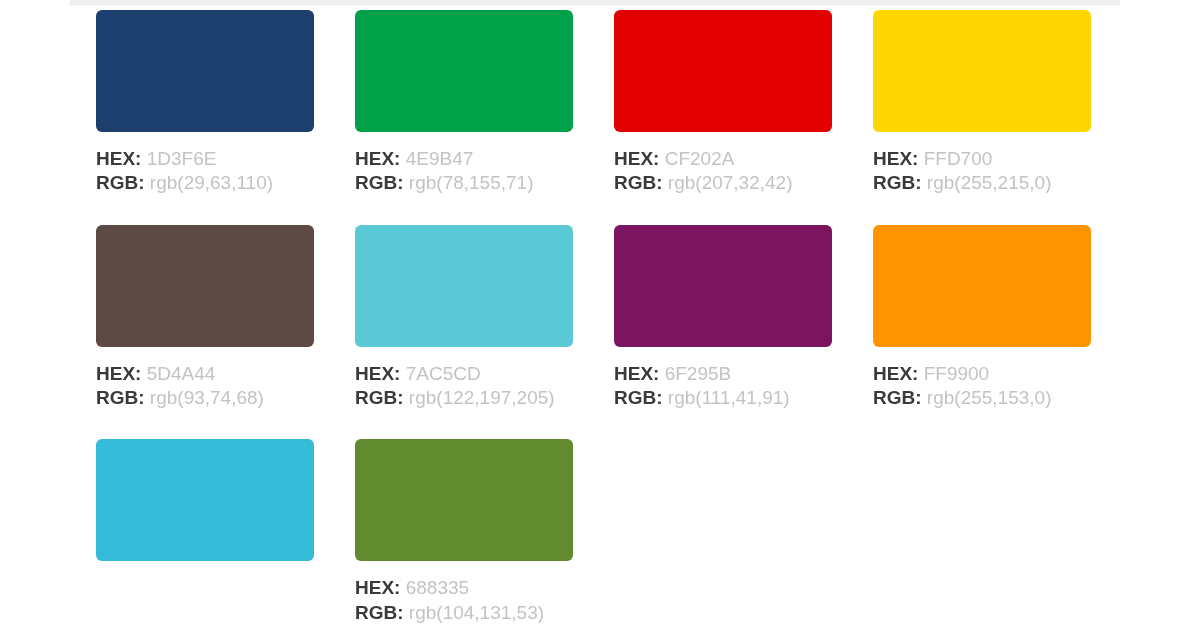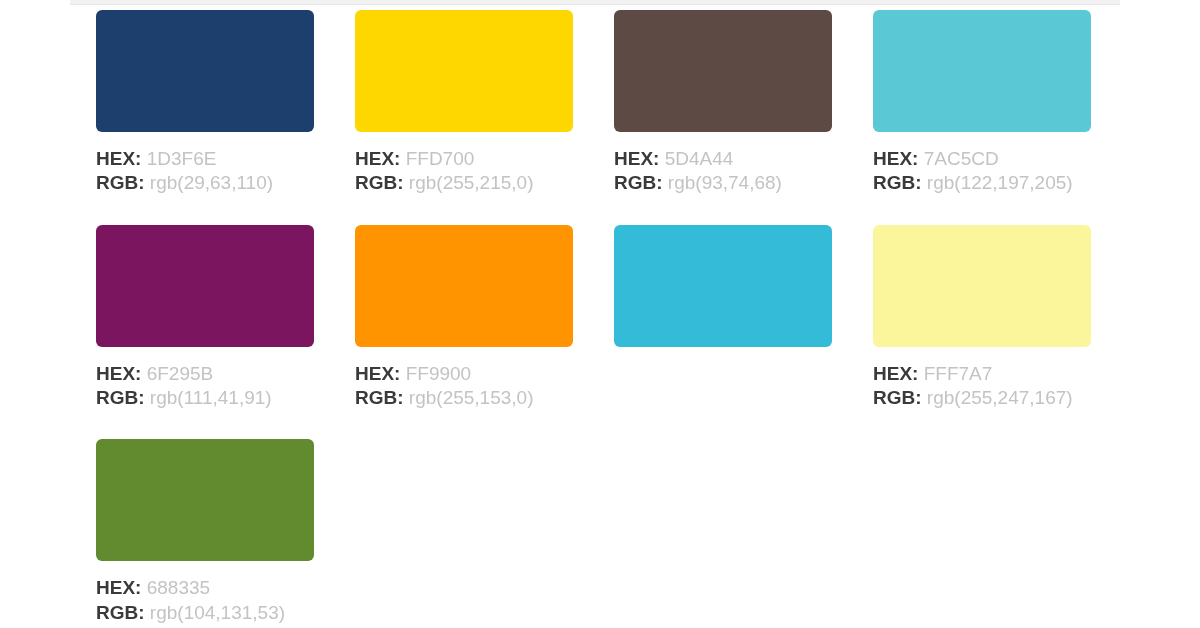--- a/index.html
+++ b/index.html
@@ -82,20 +82,34 @@
 
   <div class="palette-grid">
       <div class="swatch-card">
         <div class="swatch-chip" style="background: rgb(29, 63, 110);"></div>
         <div class="swatch-info">
           <div class="info-line"><span class="info-key">HEX:</span> <span class="info-val">1D3F6E</span></div>
           <div class="info-line"><span class="info-key">RGB:</span> <span class="info-val">rgb(29,63,110)</span></div>
         </div>
       </div>
       <div class="swatch-card">
+        <div class="swatch-chip" style="background: rgb(0, 161, 72);"></div>
+        <div class="swatch-info">
+          <div class="info-line"><span class="info-key">HEX:</span> <span class="info-val">4E9B47</span></div>
+          <div class="info-line"><span class="info-key">RGB:</span> <span class="info-val">rgb(78,155,71)</span></div>
+        </div>
+      </div>
+      <div class="swatch-card">
+        <div class="swatch-chip" style="background: rgb(227, 0, 0);"></div>
+        <div class="swatch-info">
+          <div class="info-line"><span class="info-key">HEX:</span> <span class="info-val">CF202A</span></div>
+          <div class="info-line"><span class="info-key">RGB:</span> <span class="info-val">rgb(207,32,42)</span></div>
+        </div>
+      </div>
+      <div class="swatch-card">
         <div class="swatch-chip" style="background: rgb(255, 215, 0);"></div>
         <div class="swatch-info">
           <div class="info-line"><span class="info-key">HEX:</span> <span class="info-val">FFD700</span></div>
           <div class="info-line"><span class="info-key">RGB:</span> <span class="info-val">rgb(255,215,0)</span></div>
         </div>
       </div>
       <div class="swatch-card">
         <div class="swatch-chip" style="background: rgb(93, 74, 68);"></div>
         <div class="swatch-info">
           <div class="info-line"><span class="info-key">HEX:</span> <span class="info-val">5D4A44</span></div>
@@ -120,27 +134,20 @@
         <div class="swatch-chip" style="background: rgb(255, 148, 0);"></div>
         <div class="swatch-info">
           <div class="info-line"><span class="info-key">HEX:</span> <span class="info-val">FF9900</span></div>
           <div class="info-line"><span class="info-key">RGB:</span> <span class="info-val">rgb(255,153,0)</span></div>
         </div>
       </div>
       <div class="swatch-card">
         <div class="swatch-chip" style="background: rgb(51, 187, 216);"></div>
       </div>
       <div class="swatch-card">
-        <div class="swatch-chip" style="background: rgb(251, 245, 155);"></div>
-        <div class="swatch-info">
-          <div class="info-line"><span class="info-key">HEX:</span> <span class="info-val">FFF7A7</span></div>
-          <div class="info-line"><span class="info-key">RGB:</span> <span class="info-val">rgb(255,247,167)</span></div>
-        </div>
-      </div>
-      <div class="swatch-card">
         <div class="swatch-chip" style="background: rgb(97, 139, 46);"></div>
         <div class="swatch-info">
           <div class="info-line"><span class="info-key">HEX:</span> <span class="info-val">688335</span></div>
           <div class="info-line"><span class="info-key">RGB:</span> <span class="info-val">rgb(104,131,53)</span></div>
         </div>
       </div>
     </div>
 
 </div>
 

